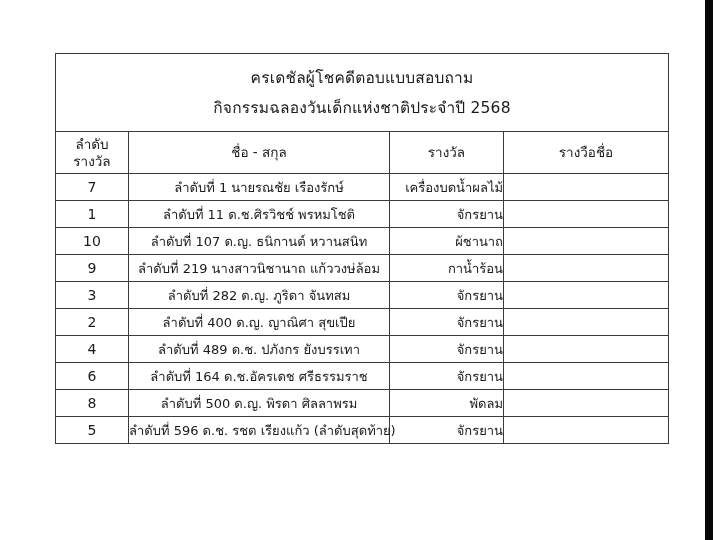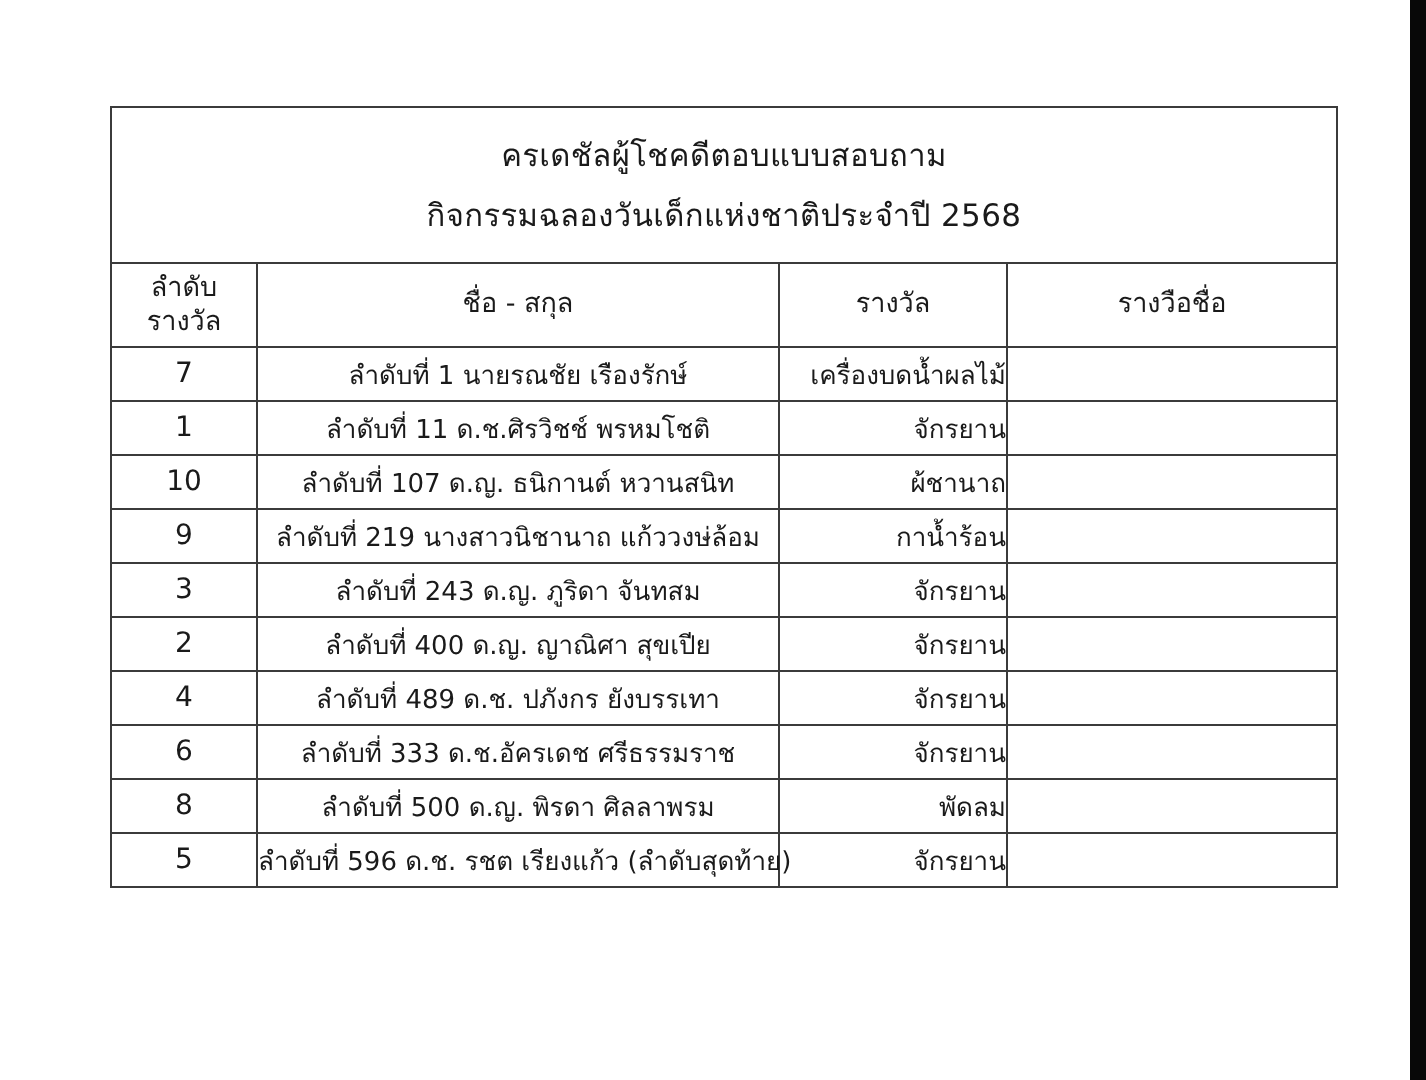--- a/index.html
+++ b/index.html
@@ -163,39 +163,39 @@
           <td class="cell-sign"></td>
         </tr>
         <tr>
           <td class="cell-rank">9</td>
           <td class="cell-name">ลำดับที่ 219 นางสาวนิชานาถ แก้ววงษ่ล้อม</td>
           <td class="cell-prize">กาน้ำร้อน</td>
           <td class="cell-sign"></td>
         </tr>
         <tr>
           <td class="cell-rank">3</td>
-          <td class="cell-name">ลำดับที่ 243 ด.ญ. ภูริดา จันทสม</td>
+          <td class="cell-name">ลำดับที่ 282 ด.ญ. ภูริดา จันทสม</td>
           <td class="cell-prize">จักรยาน</td>
           <td class="cell-sign"></td>
         </tr>
         <tr>
           <td class="cell-rank">2</td>
           <td class="cell-name">ลำดับที่ 400 ด.ญ. ญาณิศา สุขเปีย</td>
           <td class="cell-prize">จักรยาน</td>
           <td class="cell-sign"></td>
         </tr>
         <tr>
           <td class="cell-rank">4</td>
           <td class="cell-name">ลำดับที่ 489 ด.ช. ปภังกร ยังบรรเทา</td>
           <td class="cell-prize">จักรยาน</td>
           <td class="cell-sign"></td>
         </tr>
         <tr>
           <td class="cell-rank">6</td>
-          <td class="cell-name">ลำดับที่ 333 ด.ช.อัครเดช ศรีธรรมราช</td>
+          <td class="cell-name">ลำดับที่ 164 ด.ช.อัครเดช ศรีธรรมราช</td>
           <td class="cell-prize">จักรยาน</td>
           <td class="cell-sign"></td>
         </tr>
         <tr>
           <td class="cell-rank">8</td>
           <td class="cell-name">ลำดับที่ 500 ด.ญ. พิรดา ศิลลาพรม</td>
           <td class="cell-prize">พัดลม</td>
           <td class="cell-sign"></td>
         </tr>
         <tr>

